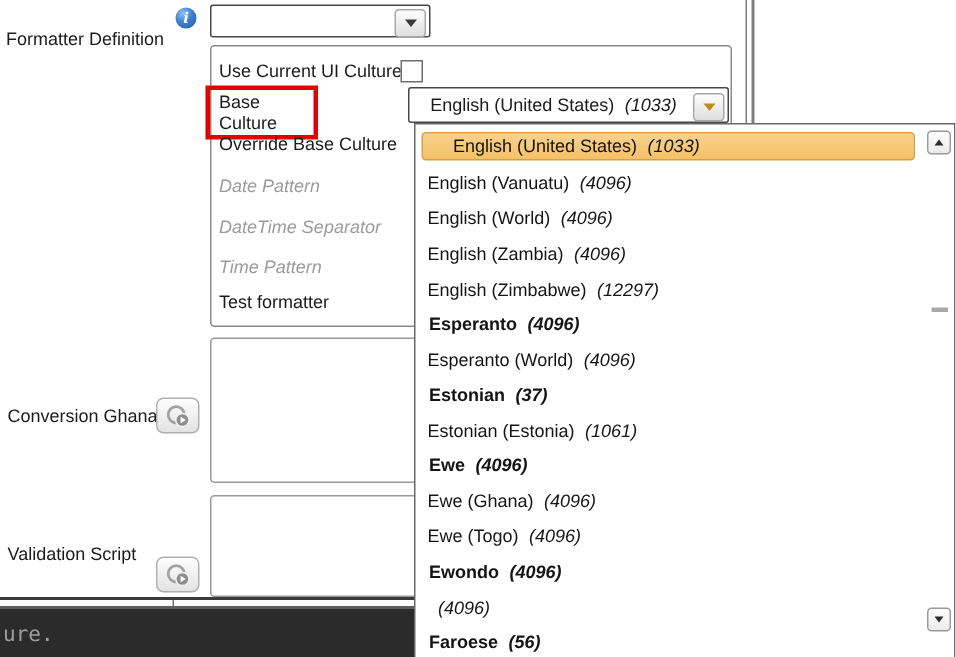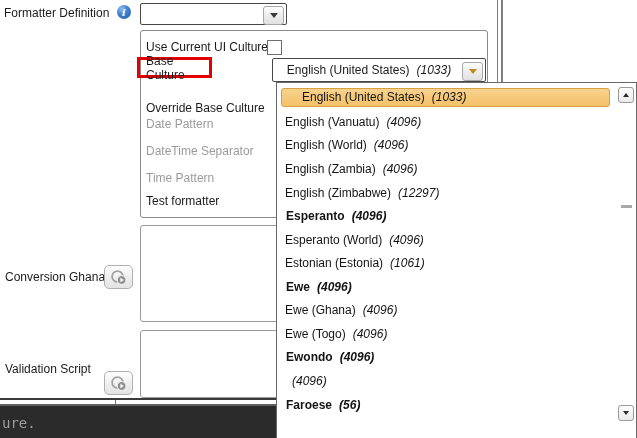--- a/index.html
+++ b/index.html
@@ -4,21 +4,21 @@
 <style>
   html,body{margin:0;padding:0;}
   body{
     width:637px;height:438px;position:relative;overflow:hidden;
     background:#ffffff;
     font-family:"Liberation Sans",sans-serif;
     font-size:12px;color:#1b1b1b;
     -webkit-font-smoothing:antialiased;
   }
   .lbl{position:absolute;white-space:nowrap;line-height:14px;}
-  .lbl.gray{color:#9b9b9b;}
+  .lbl.gray{color:#9b9b9b;font-style:italic;}
 
   
   .info-icon{
     position:absolute;left:117px;top:5px;width:14px;height:14px;border-radius:50%;
     background:radial-gradient(circle at 35% 28%, #8fc0ef 0%, #3d7ecf 45%, var(--info-blue,#2e6db4) 75%, #1c4f93 100%);
     color:#fff;font:italic bold 10px "DejaVu Serif",serif;
     display:flex;align-items:center;justify-content:center;
   }
 
   
@@ -39,21 +39,21 @@
 
   
   .panel{position:absolute;border:1px solid #8a8a8a;border-radius:3px;background:transparent;box-sizing:border-box;}
   .tbox{position:absolute;border:1px solid #9a9a9a;border-radius:3px;background:#fff;box-sizing:border-box;}
 
   .checkbox{
     position:absolute;left:267px;top:40px;width:13px;height:13px;
     background:#fff;border:1px solid #6e6e6e;box-sizing:content-box;
   }
   .redbox{
-    position:absolute;left:137px;top:57px;width:75px;height:21px;
+    position:absolute;left:137px;top:57px;width:75px;height:36px;
     border:3px solid var(--highlight-red,#e30000);box-sizing:border-box;
     display:flex;align-items:center;padding-left:6px;
   }
 
   
   .comboB-val{
     width:100%;height:100%;display:flex;align-items:center;justify-content:center;
     padding-right:20px;box-sizing:border-box;white-space:nowrap;
   }
   .code{font-style:italic;margin-left:7px;}
@@ -98,21 +98,21 @@
     background:linear-gradient(#fdfdfd,#ebebeb);
     display:flex;align-items:center;justify-content:center;box-sizing:border-box;
   }
   .sb-thumb{position:absolute;left:344px;top:122px;width:11px;height:3px;background:#a8a8a8;}
 
   .vline{position:absolute;top:0;height:82px;background:#7f7f7f;}
 </style>
 </head>
 <body>
 
-<span class="lbl" style="left:4px;top:6px;text-align:right;">Formatter Definition</span>
+<span class="lbl" style="left:4px;top:19px;text-align:right;">Formatter Definition</span>
 <span class="info-icon">i</span>
 
 <div class="combo" style="left:140px;top:3px;width:147px;height:22px;">
   <span></span>
   <span class="combo-btn">
       <span class="tri-down"></span>
     </span>
 </div>
 
 <div class="vline" style="left:497px;width:1px;"></div>
@@ -120,21 +120,21 @@
 
 <div class="panel" style="left:140px;top:30px;width:348px;height:188px;"></div>
 
 <span class="lbl" style="left:146px;top:40px;">Use Current UI Culture</span>
 <span class="checkbox"></span>
 
 <div class="redbox">
   <span>Base Culture</span>
 </div>
 
-<span class="lbl" style="left:146px;top:101px;">Override Base Culture</span>
+<span class="lbl" style="left:146px;top:89px;">Override Base Culture</span>
 <span class="lbl gray" style="left:146px;top:117px;">Date Pattern</span>
 <span class="lbl gray" style="left:146px;top:144px;">DateTime Separator</span>
 <span class="lbl gray" style="left:146px;top:171px;">Time Pattern</span>
 <span class="lbl" style="left:146px;top:194px;">Test formatter</span>
 
 <div class="combo" style="left:272px;top:58px;width:214px;height:24px;">
   <span class="comboB-val">
     <span>English (United States)</span>
     <span class="code">(1033)</span>
   </span>
@@ -193,20 +193,24 @@
       <span class="code">(12297)</span>
     </div>
     <div class="dd-item group">
       <span>Esperanto</span>
       <span class="code">(4096)</span>
     </div>
     <div class="dd-item">
       <span>Esperanto (World)</span>
       <span class="code">(4096)</span>
     </div>
+    <div class="dd-item group">
+      <span>Estonian</span>
+      <span class="code">(37)</span>
+    </div>
     <div class="dd-item">
       <span>Estonian (Estonia)</span>
       <span class="code">(1061)</span>
     </div>
     <div class="dd-item group">
       <span>Ewe</span>
       <span class="code">(4096)</span>
     </div>
     <div class="dd-item">
       <span>Ewe (Ghana)</span>

